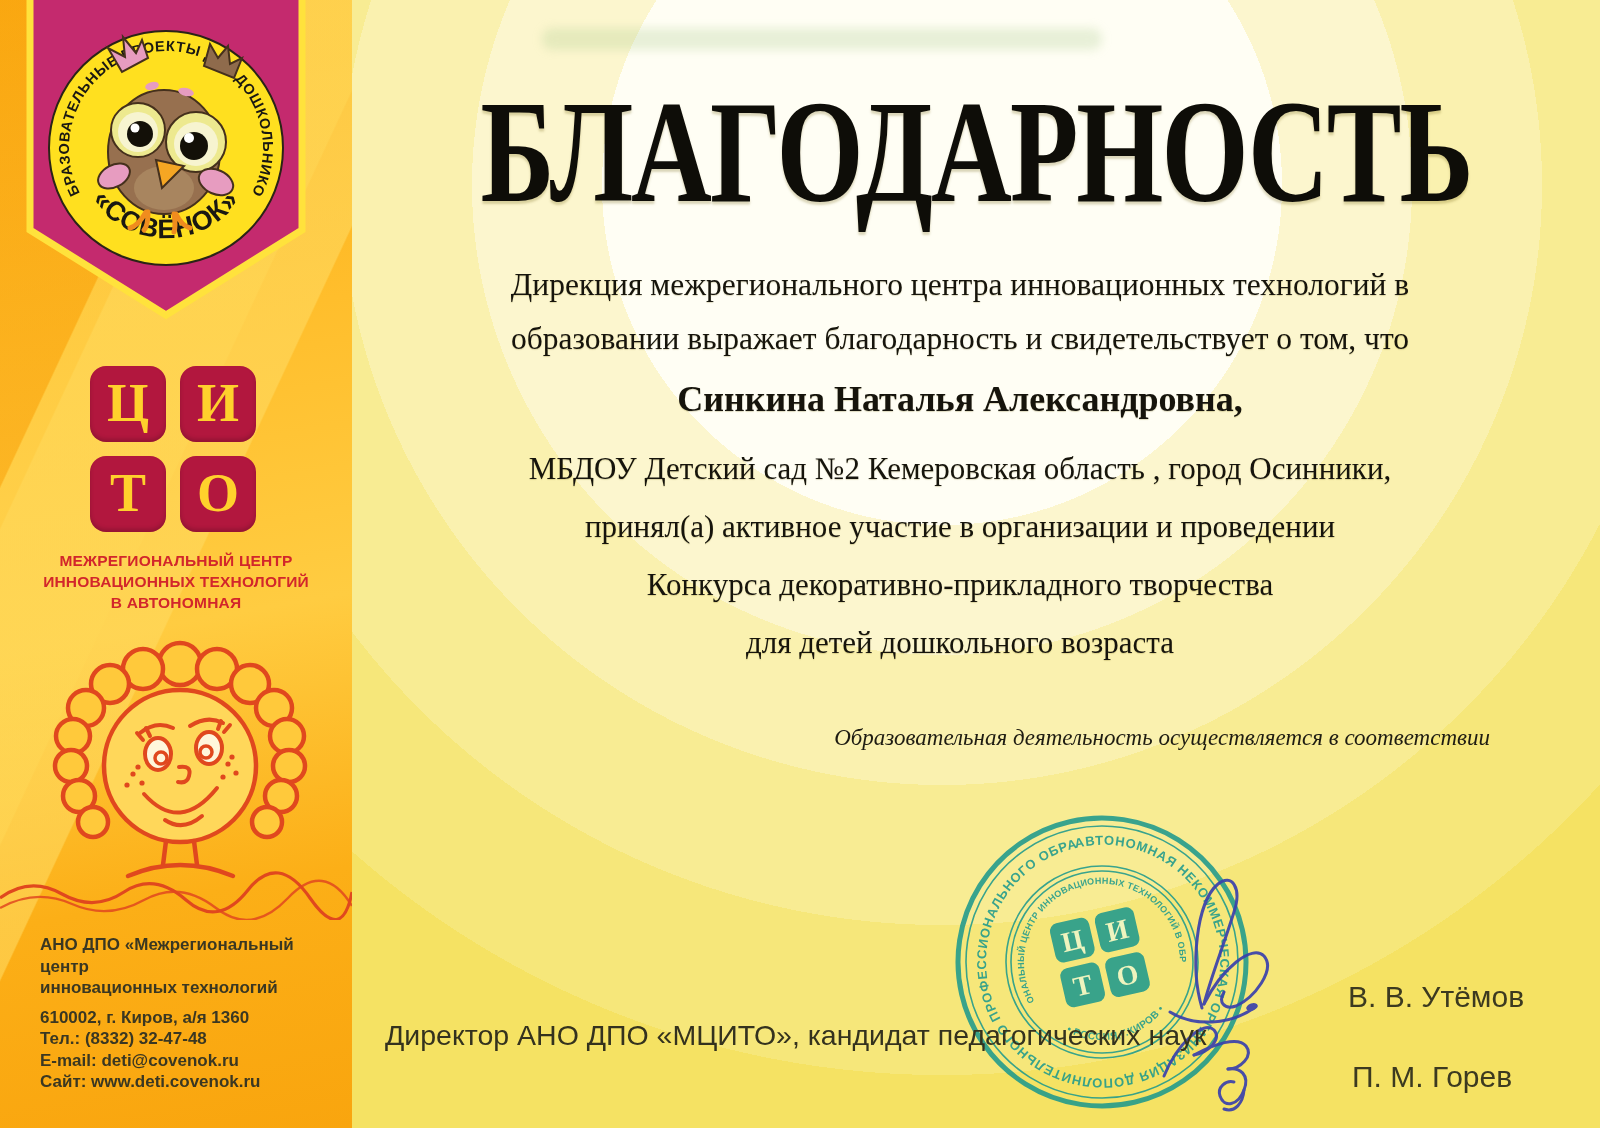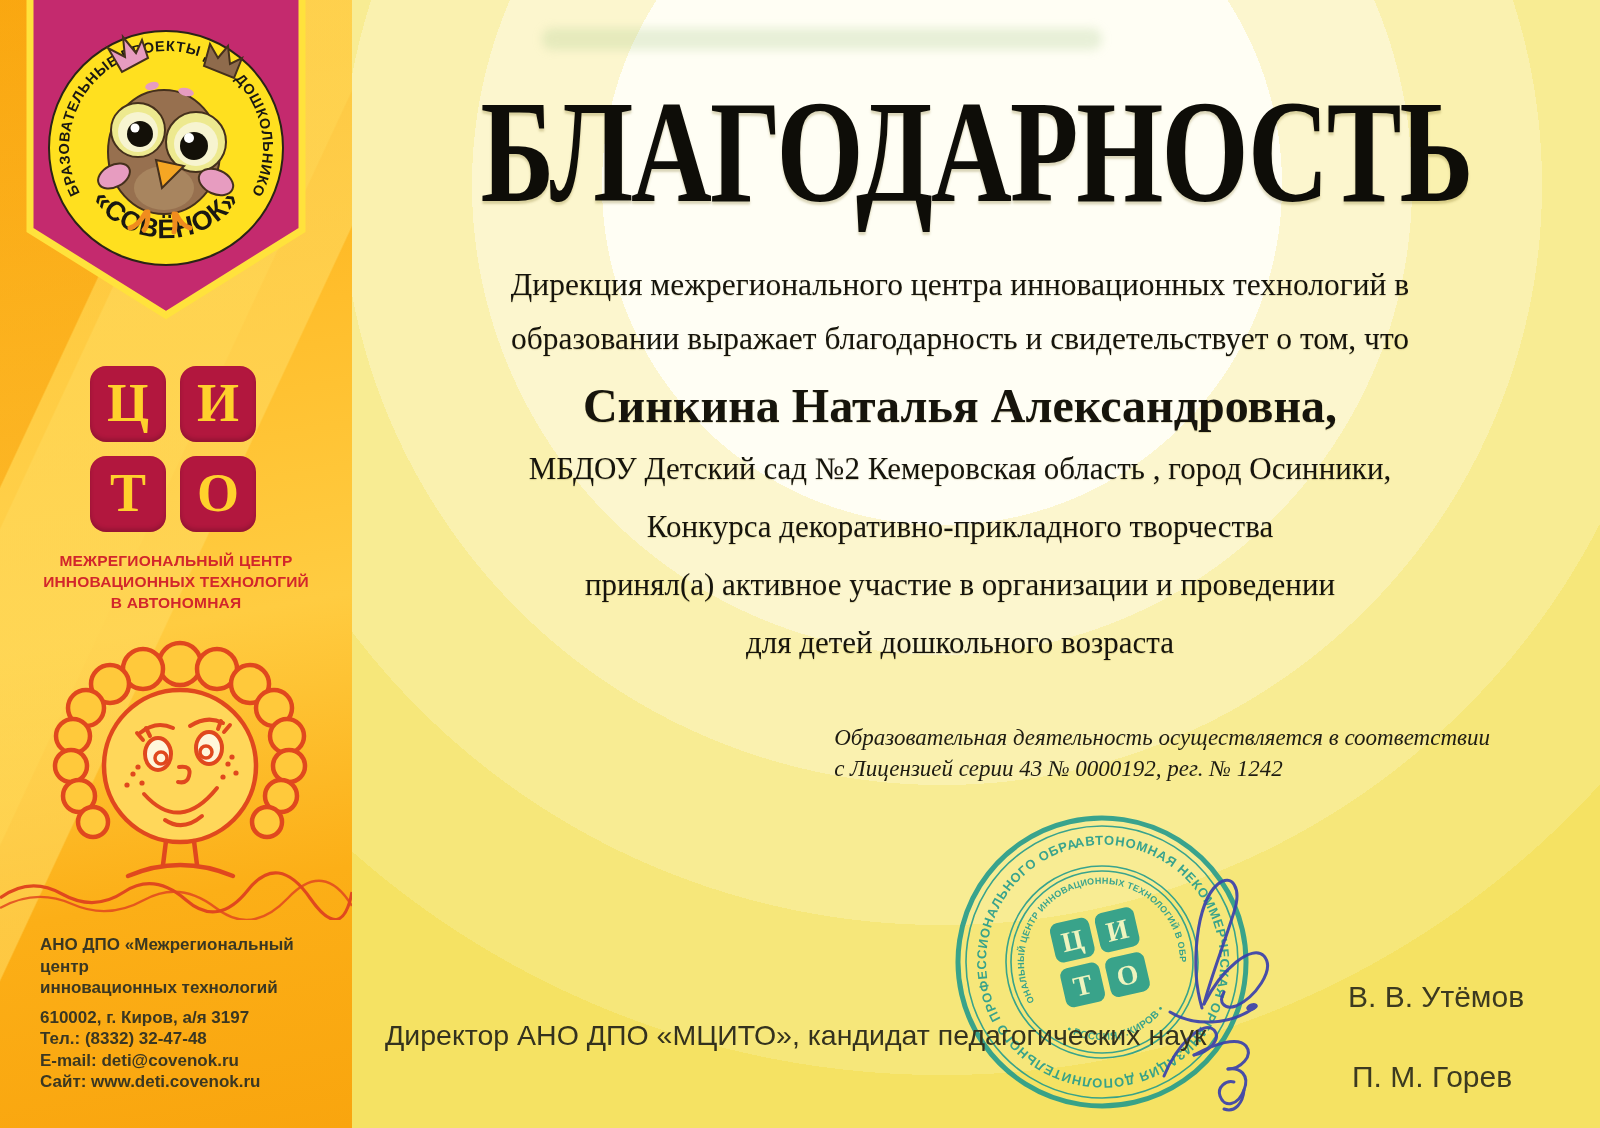--- a/index.html
+++ b/index.html
@@ -32,21 +32,21 @@
       #F8EC93 600px 740px,#F6E77A 740px 890px,#F5E263 890px 2200px);}
   .watermark{position:absolute;left:190px;top:28px;width:560px;height:22px;
     background:rgba(173,206,143,.28);filter:blur(5px);border-radius:10px;}
   .title{position:absolute;left:0;width:1248px;top:88px;text-align:center;
     font-weight:bold;font-size:112px;letter-spacing:-2px;color:#0E0D08;
     transform:scale(1.0,1.3);transform-origin:50% 50%;
     text-shadow:0 2px 2px rgba(110,95,10,.25);}
   .cert-text{position:absolute;left:0;width:1216px;text-align:center;color:#16140C;
     text-shadow:0 1px 1px rgba(110,95,10,.22);}
   .intro{top:258px;font-size:31.5px;line-height:54px;}
-  .recipient{top:378px;font-weight:bold;font-size:48px;}
+  .recipient{top:378px;font-weight:bold;font-size:36px;}
   .body-lines{top:440px;font-size:31px;line-height:58px;}
   .license{position:absolute;right:110px;top:722px;
     font-style:italic;font-size:23px;line-height:31px;color:#1E1C12;}
   .seal{position:absolute;left:600px;top:812px;opacity:.88;transform:rotate(-13deg);}
   .sigs{position:absolute;left:778px;top:850px;}
   .sig-label{position:absolute;left:33px;
     font:28.5px/35px "Liberation Sans","DejaVu Sans",sans-serif;color:#34321E;margin-top:40px;}
   .lbl1{top:978px;}
   .lbl2{top:1024px;}
   .sig-name{position:absolute;left:996px;
@@ -155,21 +155,21 @@
     </svg>
 
     <svg class="waves" width="352" height="52" viewBox="0 0 352 52">
       <path d="M0,30 Q30,8 62,26 T124,24 T186,32 T248,22 T310,30 T352,24" fill="none" stroke="#E0481E" stroke-width="3.2"></path>
       <path d="M0,40 Q36,20 72,36 T144,32 T216,40 T288,30 T352,38" fill="none" stroke="#E0481E" stroke-width="2.4" opacity=".85"></path>
     </svg>
 
     <div class="contact">
       <div>АНО ДПО «Межрегиональный центр</div>
       <div>инновационных технологий</div>
-      <div class="grp2">610002, г. Киров, а/я 3197</div>
+      <div class="grp2">610002, г. Киров, а/я 1360</div>
       <div>Тел.: (8332) 32-47-48</div>
       <div>E-mail: deti@covenok.ru</div>
       <div>Сайт: www.deti.covenok.ru</div>
     </div>
   </div>
 
   <div class="main">
 
     <div class="watermark"></div>
 
@@ -177,28 +177,27 @@
 
     <div class="cert-text intro">
       <div>Дирекция межрегионального центра инновационных технологий в</div>
       <div>образовании выражает благодарность и свидетельствует о том, что</div>
     </div>
 
     <div class="cert-text recipient">Синкина Наталья Александровна,</div>
 
     <div class="cert-text body-lines">
       <div>МБДОУ Детский сад №2 Кемеровская область , город Осинники,</div>
+      <div>принял(а) активное участие в организации и проведении</div>
       <div>Конкурса декоративно-прикладного творчества</div>
-      <div>принял(а) активное участие в организации и проведении</div>
       <div>для детей дошкольного возраста</div>
     </div>
 
     <div class="license">
       <div>Образовательная деятельность осуществляется в соответствии</div>
-      <div>с Лицензией серии 43 № 0000192, рег. № 1242</div>
     </div>
 
     <svg class="seal" width="300" height="300" viewBox="0 0 300 300">
       <g fill="none" stroke="#1F9A8D">
         <circle cx="150" cy="150" r="144" stroke-width="5"></circle>
         <circle cx="150" cy="150" r="136" stroke-width="1.6"></circle>
         <circle cx="150" cy="150" r="96" stroke-width="1.6"></circle>
         <circle cx="150" cy="150" r="91" stroke-width="1.6"></circle>
       </g>
       <path id="sealOuter" fill="none" d="M150,33 A117,117 0 1 1 149.9,33.001"></path>

